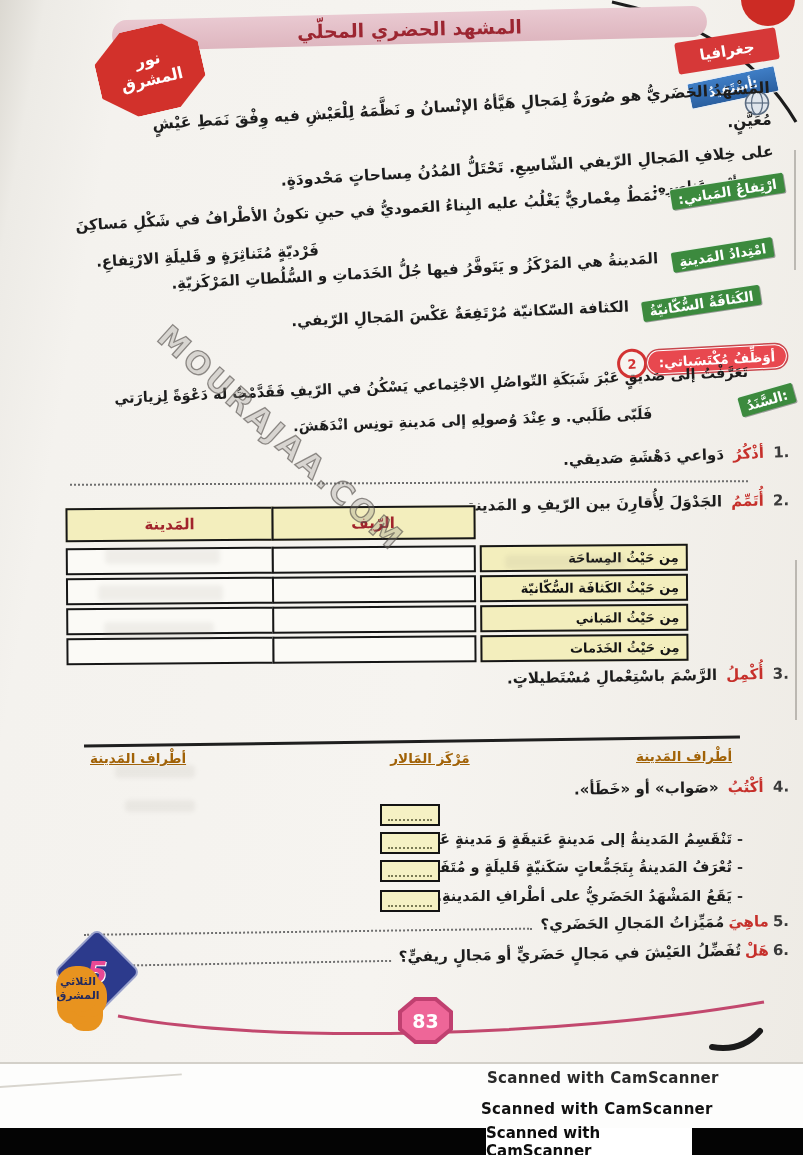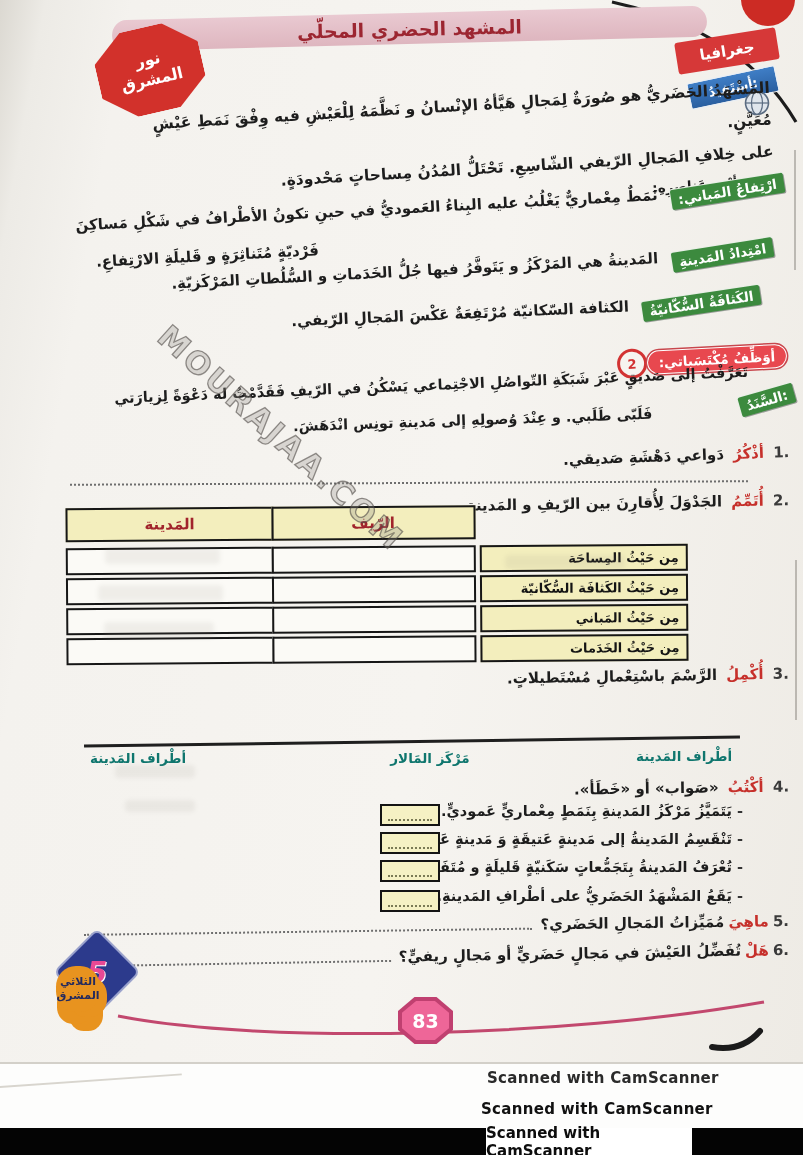--- a/index.html
+++ b/index.html
@@ -44,21 +44,21 @@
   .qverb{color:#c6302b;margin-left:4px;}
   .dotline{border-bottom:2.5px dotted #6e6e6e;}
   .qline{display:flex;direction:rtl;align-items:flex-end;font-size:15px;color:#1d1d1d;font-weight:700;}
   .qline .dots{flex:1;border-bottom:2px dotted #6e6e6e;margin:0 8px 4px 8px;}
   .tcell{position:absolute;border:2.5px solid #161616;box-sizing:border-box;}
   .thead{background:#f3eebd;color:#a1242c;font-size:15px;font-weight:700;
     display:flex;align-items:center;justify-content:center;}
   .tbody{background:#fbfaf6;}
   .tlabel{background:#f3eebd;color:#141414;font-size:13px;font-weight:700;
     display:flex;align-items:center;direction:rtl;padding-right:7px;}
-  .diag-label{font-size:13.5px;font-weight:700;color:#0f766e;direction:rtl;}
+  .diag-label{font-size:13.5px;font-weight:700;color:#a16207;direction:rtl;text-decoration:underline;}
   .st{direction:rtl;white-space:nowrap;font-size:14.5px;font-weight:700;color:#1d1d1d;}
   .st .dash{margin-left:5px;color:#333;}
   .ansbox{background:#f5f1c4;border:2.5px solid #141414;box-sizing:border-box;
     display:flex;align-items:center;justify-content:center;}
   .ansbox .inner{width:78%;border-bottom:2px dotted #7a7a55;height:55%;}
   .diamond{left:66px;top:941px;width:58px;height:58px;background:#2c3a8c;
     transform:rotate(45deg);border:2px solid #9aa2cc;border-radius:7px;
     display:flex;align-items:center;justify-content:center;}
   .diamond span{transform:rotate(-45deg);color:#e84995;font-size:30px;font-weight:700;
     font-style:italic;text-shadow:1px 1px 0 #fff;}
@@ -192,23 +192,20 @@
   <div class="abs diag-label" style="left:90px;top:750px;">أطْراف المَدينة</div>
   <div class="abs diag-label" style="left:365px;top:750px;width:130px;text-align:center;">مَرْكَز المَالار</div>
   <div class="abs diag-label" style="left:636px;top:748px;">أطْراف المَدينة</div>
 
   <div class="abs ar q nowrap" style="right:14px;top:779px;transform:rotate(-0.8deg);">
     <span class="qnum">4.</span>
     <span class="qverb">أكْتُبُ</span>
     <span>«صَواب» أو «خَطَأ».</span>
   </div>
 
-  <div class="abs st" style="right:60px;top:803px;">
-    <span class="dash">-</span><span>يَتَمَيَّزُ مَرْكَزُ المَدينةِ بِنَمَطٍ مِعْماريٍّ عَموديٍّ.</span>
-  </div>
   <div class="abs st" style="right:60px;top:831px;">
     <span class="dash">-</span><span>تَنْقَسِمُ المَدينةُ إلى مَدينةٍ عَتيقَةٍ وَ مَدينةٍ عَصْريّةٍ.</span>
   </div>
   <div class="abs st" style="right:60px;top:859px;">
     <span class="dash">-</span><span>تُعْرَفُ المَدينةُ بِتَجَمُّعاتٍ سَكَنيّةٍ قَليلَةٍ و مُتَفَرِّقَةٍ.</span>
   </div>
   <div class="abs st" style="right:60px;top:888px;">
     <span class="dash">-</span><span>يَقَعُ المَشْهَدُ الحَضَريُّ على أطْرافِ المَدينةِ.</span>
   </div>
   <div class="abs ansbox" style="left:380px;top:804px;width:60px;height:22px;">

